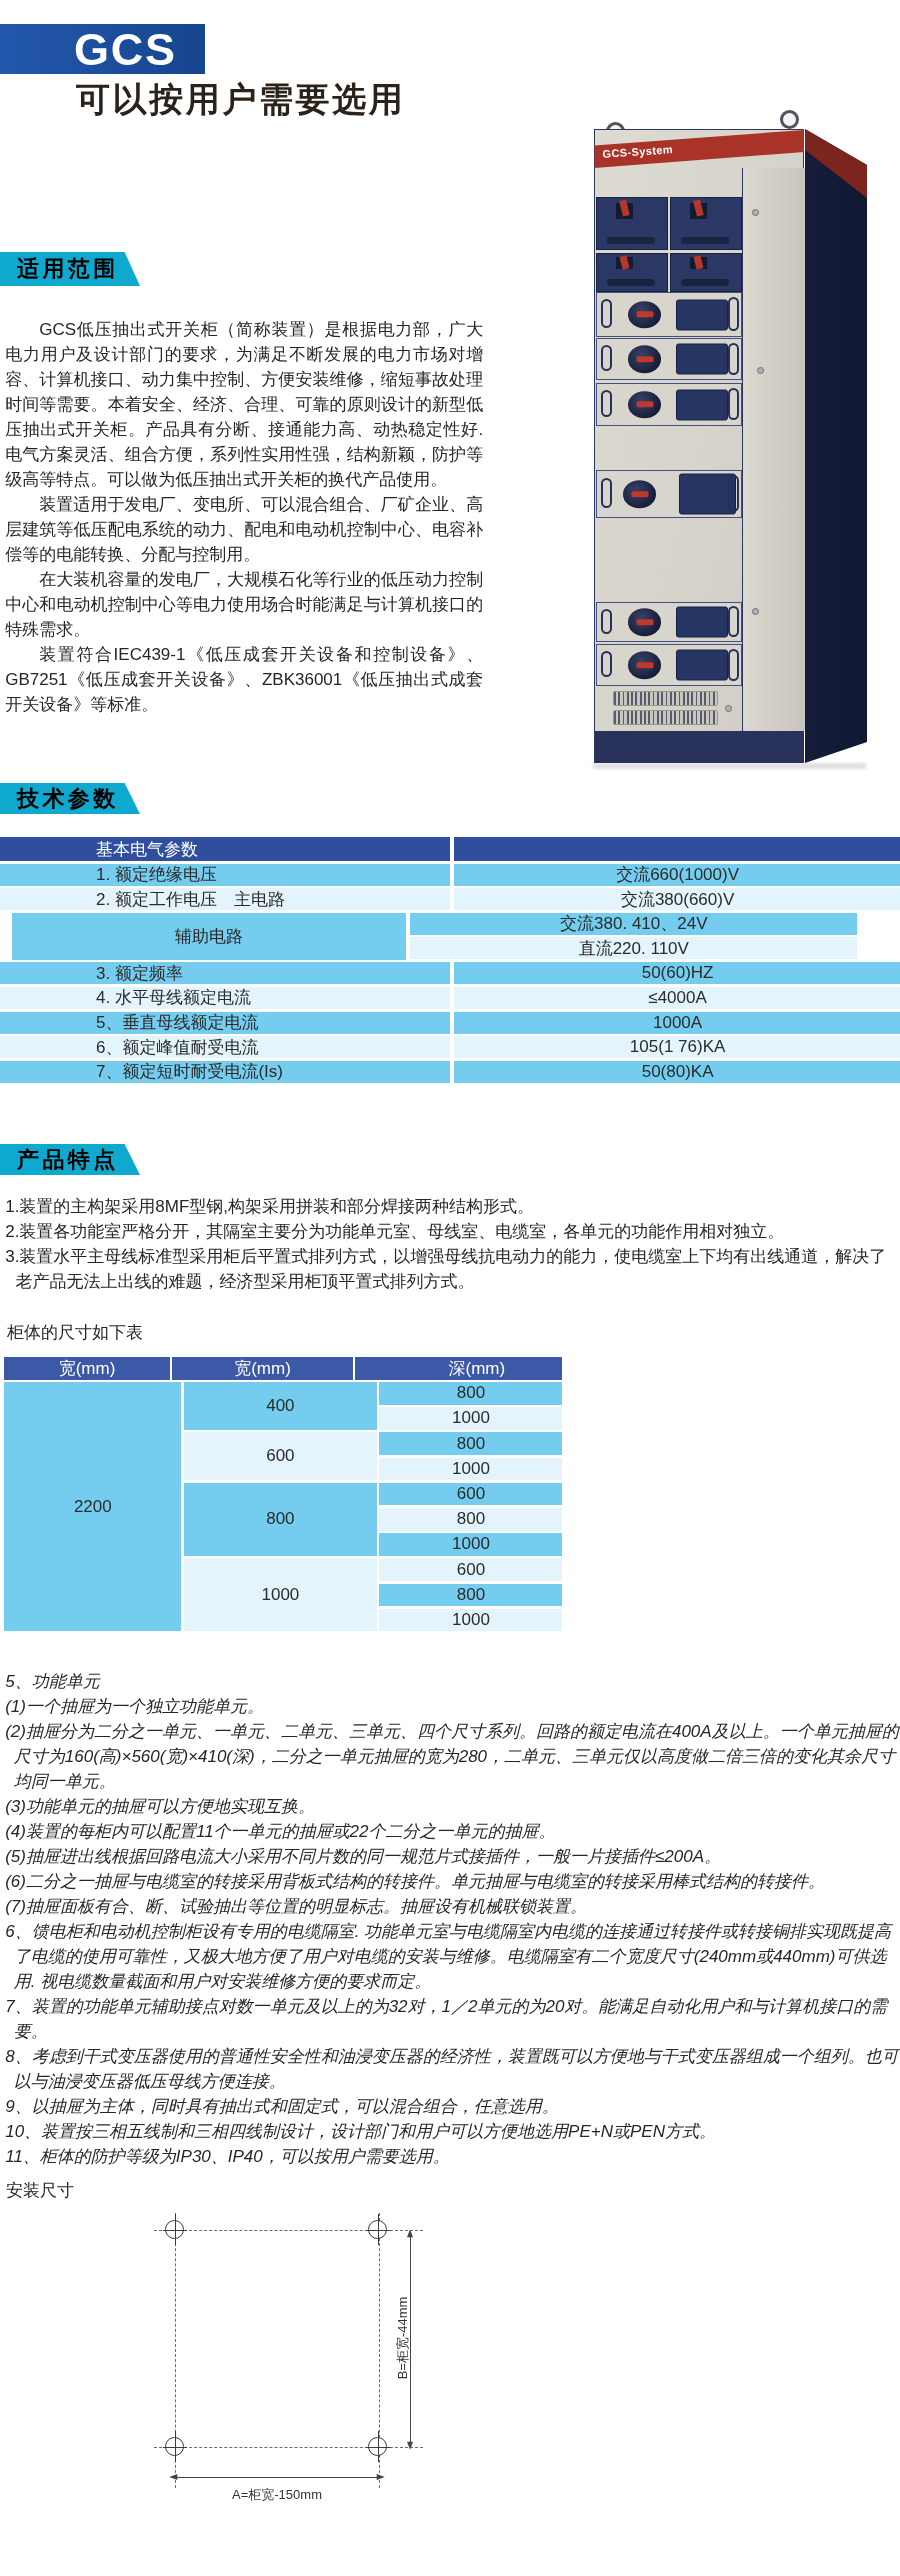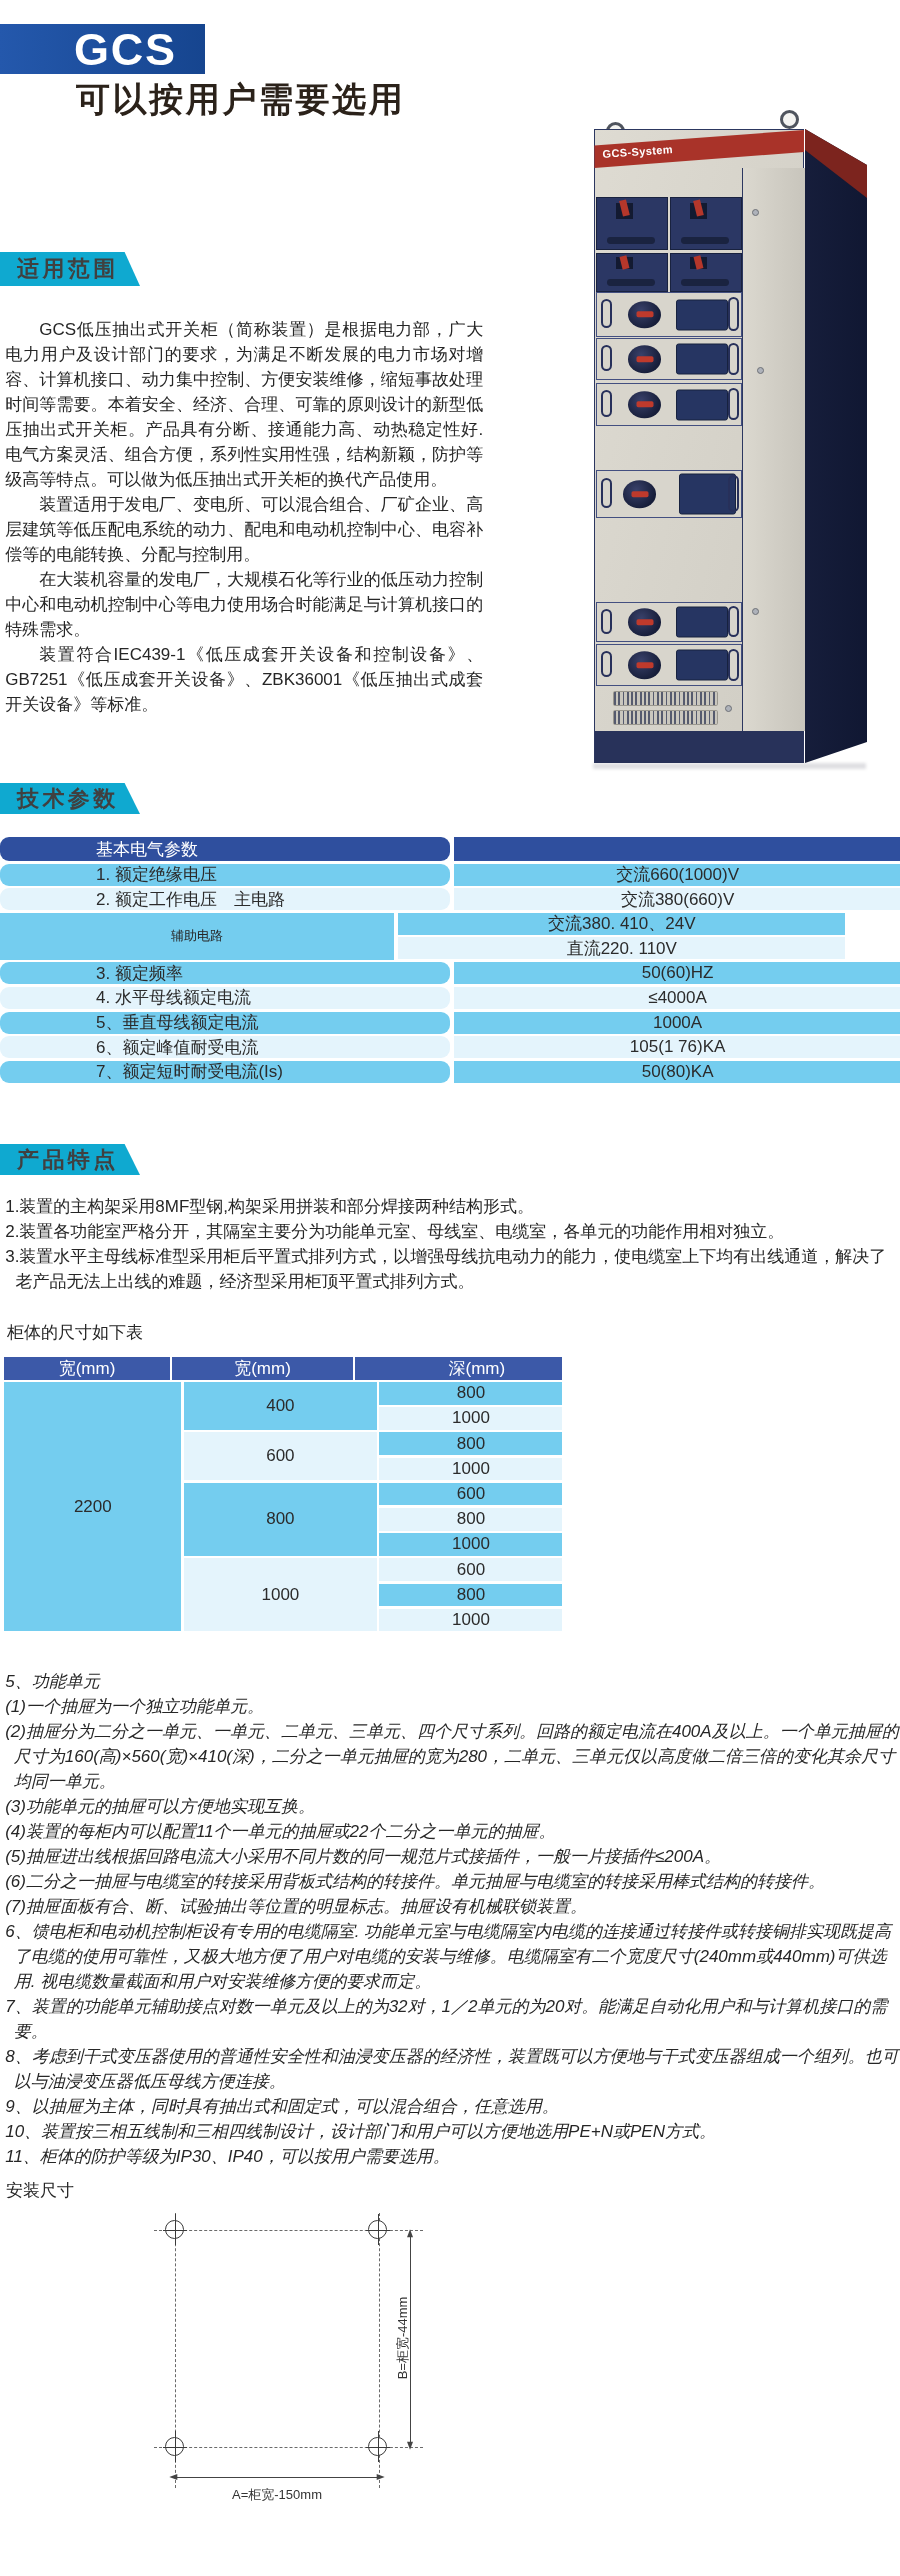--- a/index.html
+++ b/index.html
@@ -6,39 +6,39 @@
   #canvas{position:relative;width:901px;height:2576px;background:#fff;
           font-family:"Liberation Sans","DejaVu Sans",sans-serif;color:#262626;overflow:hidden;}
 
   
   .gcs-box{position:absolute;left:0;top:24px;width:205px;height:50px;background:linear-gradient(90deg,#2458ac,#16458f);
            display:flex;align-items:center;padding-left:74px;box-sizing:border-box;}
   .gcs-box span{color:#fff;font-size:45px;font-weight:bold;letter-spacing:1.7px;line-height:1;}
   .page-title{position:absolute;left:76px;top:77px;font-size:34px;font-weight:900;letter-spacing:2.6px;color:#2b221a;}
 
   
-  .badge{position:absolute;left:0;width:140px;background:#0fa9d0;color:#404040;font-size:22px;font-weight:bold;
+  .badge{position:absolute;left:0;width:140px;background:#0fa9d0;color:#000000;font-size:22px;font-weight:bold;
          letter-spacing:3.4px;display:flex;align-items:center;padding-left:17px;box-sizing:border-box;
          clip-path:polygon(0 0,89% 0,100% 100%,0 100%);}
   .badge-scope{top:252px;height:34px;}
   .badge-tech{top:783px;height:31px;}
   .badge-feat{top:1144px;height:31px;}
 
   
   #scope-text{position:absolute;left:5.2px;top:317px;width:478px;font-size:17px;line-height:25px;text-align:justify;}
   #scope-text p{margin:0;text-indent:2em;}
 
   
   #tech-table{position:absolute;left:0;top:837px;width:901px;display:flex;flex-direction:column;gap:2.6px;}
   .t-row{display:flex;gap:4.3px;}
   .t-cell{height:22px;display:flex;align-items:center;font-size:17px;color:#2b2b2b;box-sizing:border-box;}
-  .t-left{width:450px;padding-left:96px;border-radius:9px;}
+  .t-left{width:450px;padding-left:96px;}
   .t-right{width:447px;justify-content:center;}
   .t-head{height:24px;background:#2f4f9e;color:#fff;}
-  .t-aux-left{width:394px;height:47px;display:flex;align-items:center;justify-content:center;font-size:13px;}
+  .t-aux-left{width:394px;height:47px;display:flex;align-items:center;justify-content:center;font-size:17px;margin-left:12px;}
   .t-aux-col{width:447px;display:flex;flex-direction:column;gap:2.6px;}
   .t-aux-col .t-cell{width:100%;justify-content:center;}
   .m{background:#74cdef;}
   .l{background:#e4f4fc;}
 
   
   #feat-lines{position:absolute;left:5.2px;top:1194px;width:893px;font-size:17px;line-height:25px;}
   #feat-lines div{padding-left:10.3px;text-indent:-10.3px;}
   .dim-note{position:absolute;left:6.9px;top:1321px;font-size:17px;}
 

